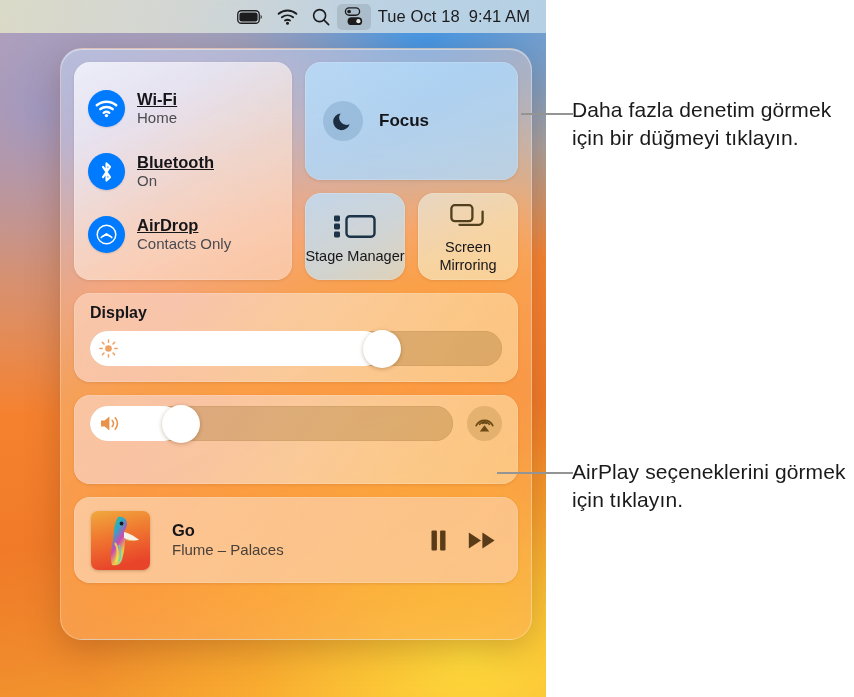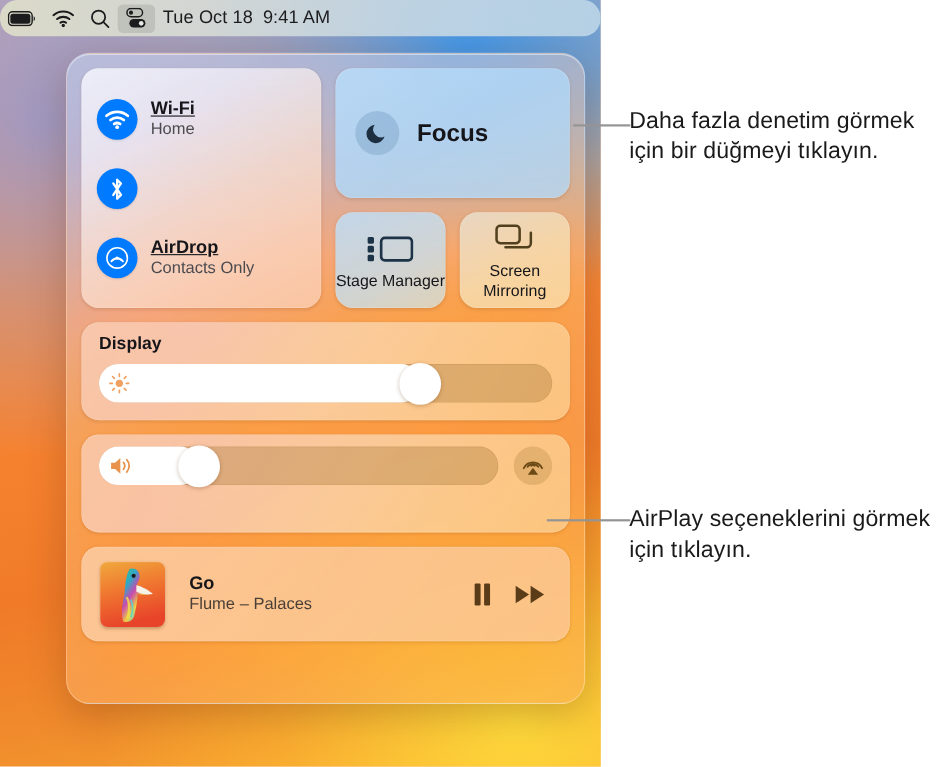--- a/index.html
+++ b/index.html
@@ -37,23 +37,23 @@
   
   #menubar {
     position: absolute;
     left: 0; top: 0;
     width: 546px;
     height: 33px;
     background: linear-gradient(100deg, rgba(222,222,200,0.93) 0%, rgba(214,218,212,0.93) 32%, rgba(196,214,226,0.93) 66%, rgba(186,212,230,0.93) 100%);
     backdrop-filter: blur(18px);
     display: flex;
     align-items: center;
+    justify-content: flex-end;
     padding-right: 12px;
     z-index: 40;
-    border-radius: 16px;
   }
   .mb-item {
     display: flex;
     align-items: center;
     justify-content: center;
     height: 26px;
     padding: 0 7px;
     border-radius: 5px;
   }
   .mb-item.active { background: rgba(0,0,0,0.10); }
@@ -150,21 +150,21 @@
       rgba(176,214,246,0.86) 45%,
       rgba(182,214,240,0.84) 100%);
   }
   .focus-circle {
     width: 40px; height: 40px;
     border-radius: 50%;
     background: rgba(120,160,196,0.42);
     display:flex; align-items:center; justify-content:center;
     flex: none;
   }
-  #focus-label { font-size: 22px; font-weight: bold; color: #16161a; }
+  #focus-label { font-size: 17px; font-weight: bold; color: #16161a; }
 
   #tile-row { display: flex; gap: 13px; flex: 1; }
   .sq-tile {
     flex: 1;
     display: flex;
     flex-direction: column;
     align-items: center;
     justify-content: center;
     gap: 7px;
     padding-top: 4px;
@@ -350,20 +350,24 @@
             <span class="conn-title">Wi-Fi</span>
             <span class="conn-sub">Home</span>
           </span>
         </div>
 
         <div class="conn-row">
           <span class="conn-icon">
             <svg width="15" height="22" viewBox="0 0 15 22">
               <path d="M4 5.8 L11 16.2 L7.5 19.6 L7.5 2.4 L11 5.8 L4 16.2" fill="none" stroke="#fff" stroke-width="2.1" stroke-linejoin="round" stroke-linecap="round"></path>
             </svg>
+          </span>
+          <span class="conn-text">
+            <span class="conn-title">Bluetooth</span>
+            <span class="conn-sub">On</span>
           </span>
         </div>
 
         <div class="conn-row">
           <span class="conn-icon">
             <svg width="23" height="23" viewBox="0 0 23 23">
               <circle cx="11.5" cy="11.5" r="9.3" fill="none" stroke="#fff" stroke-width="1.5"></circle>
               <path d="M6.2 14.6 A6.6 6.6 0 0 1 16.8 14.6" fill="none" stroke="#fff" stroke-width="1.6" stroke-linecap="round"></path>
               <path d="M8.3 13.2 A4.1 4.1 0 0 1 14.7 13.2" fill="none" stroke="#fff" stroke-width="1.6" stroke-linecap="round"></path>
               <circle cx="11.5" cy="11.6" r="1.5" fill="#fff"></circle>

